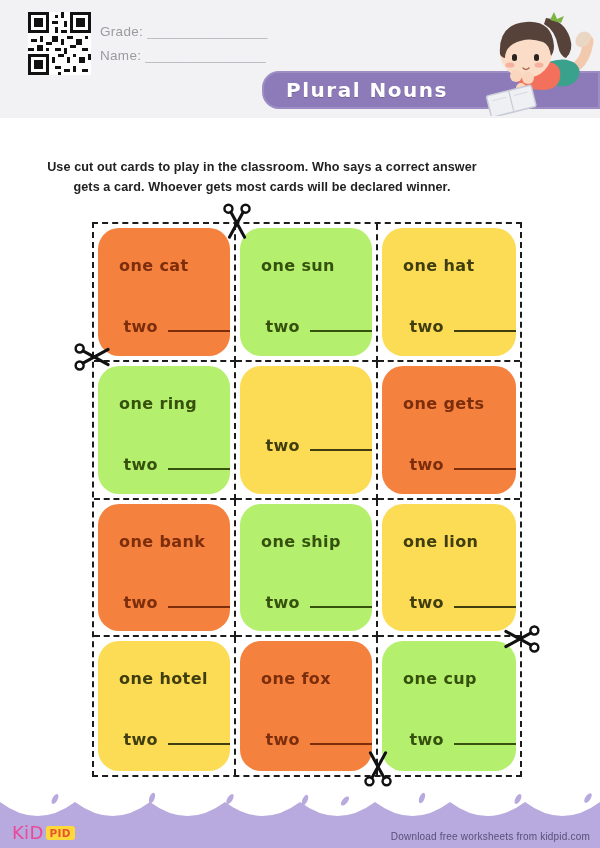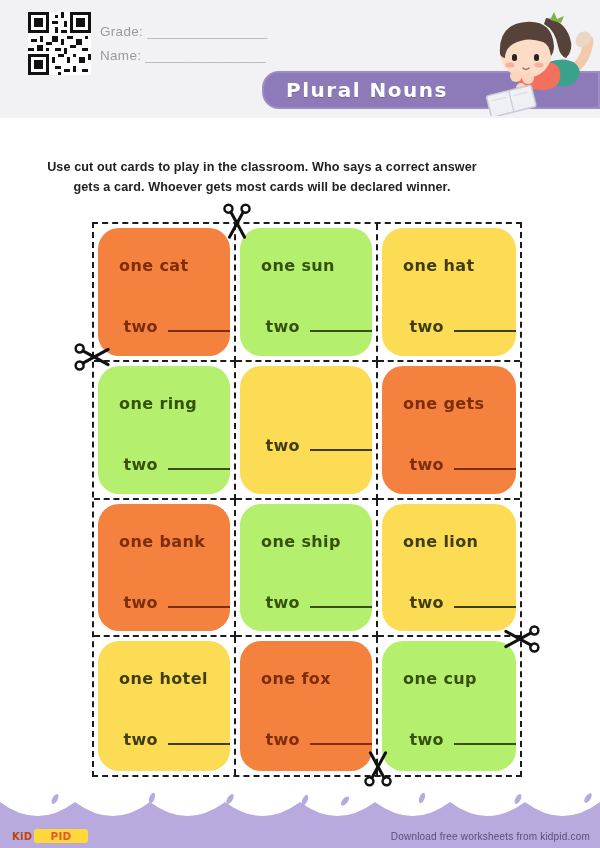--- a/index.html
+++ b/index.html
@@ -44,22 +44,22 @@
   
   .scissors{position:absolute;width:38px;height:38px;z-index:4;}
   .scissors.down{transform:rotate(90deg);}
   .scissors.left{transform:rotate(180deg);}
   .scissors.up{transform:rotate(270deg);}
 
   
   .footer{position:absolute;left:0;bottom:0;width:600px;height:56px;}
   .footer svg{position:absolute;left:0;top:0;}
   .logo{position:absolute;left:12px;bottom:5px;z-index:2;display:flex;align-items:center;gap:2px;}
-  .logo-kid{color:#c2410c;font-weight:700;font-size:10px;letter-spacing:.3px;font-family:"DejaVu Sans",sans-serif;}
-  .logo-pid{background:#ffd93b;color:#e8542f;font-weight:800;font-size:10.5px;padding:1px 16px;border-radius:3px;
+  .logo-kid{color:#ec4899;font-weight:400;font-size:18px;letter-spacing:.3px;font-family:"DejaVu Sans",sans-serif;}
+  .logo-pid{background:#ffd93b;color:#e8542f;font-weight:800;font-size:10.5px;padding:1px 4px;border-radius:3px;
     font-family:"DejaVu Sans",sans-serif;letter-spacing:.3px;}
   .download{position:absolute;right:10px;bottom:6px;z-index:2;color:#575077;font-size:10px;letter-spacing:.2px;}
 </style>
 </head>
 <body>
 
 <div class="page">
 
   <div class="header-bg"></div>
 

